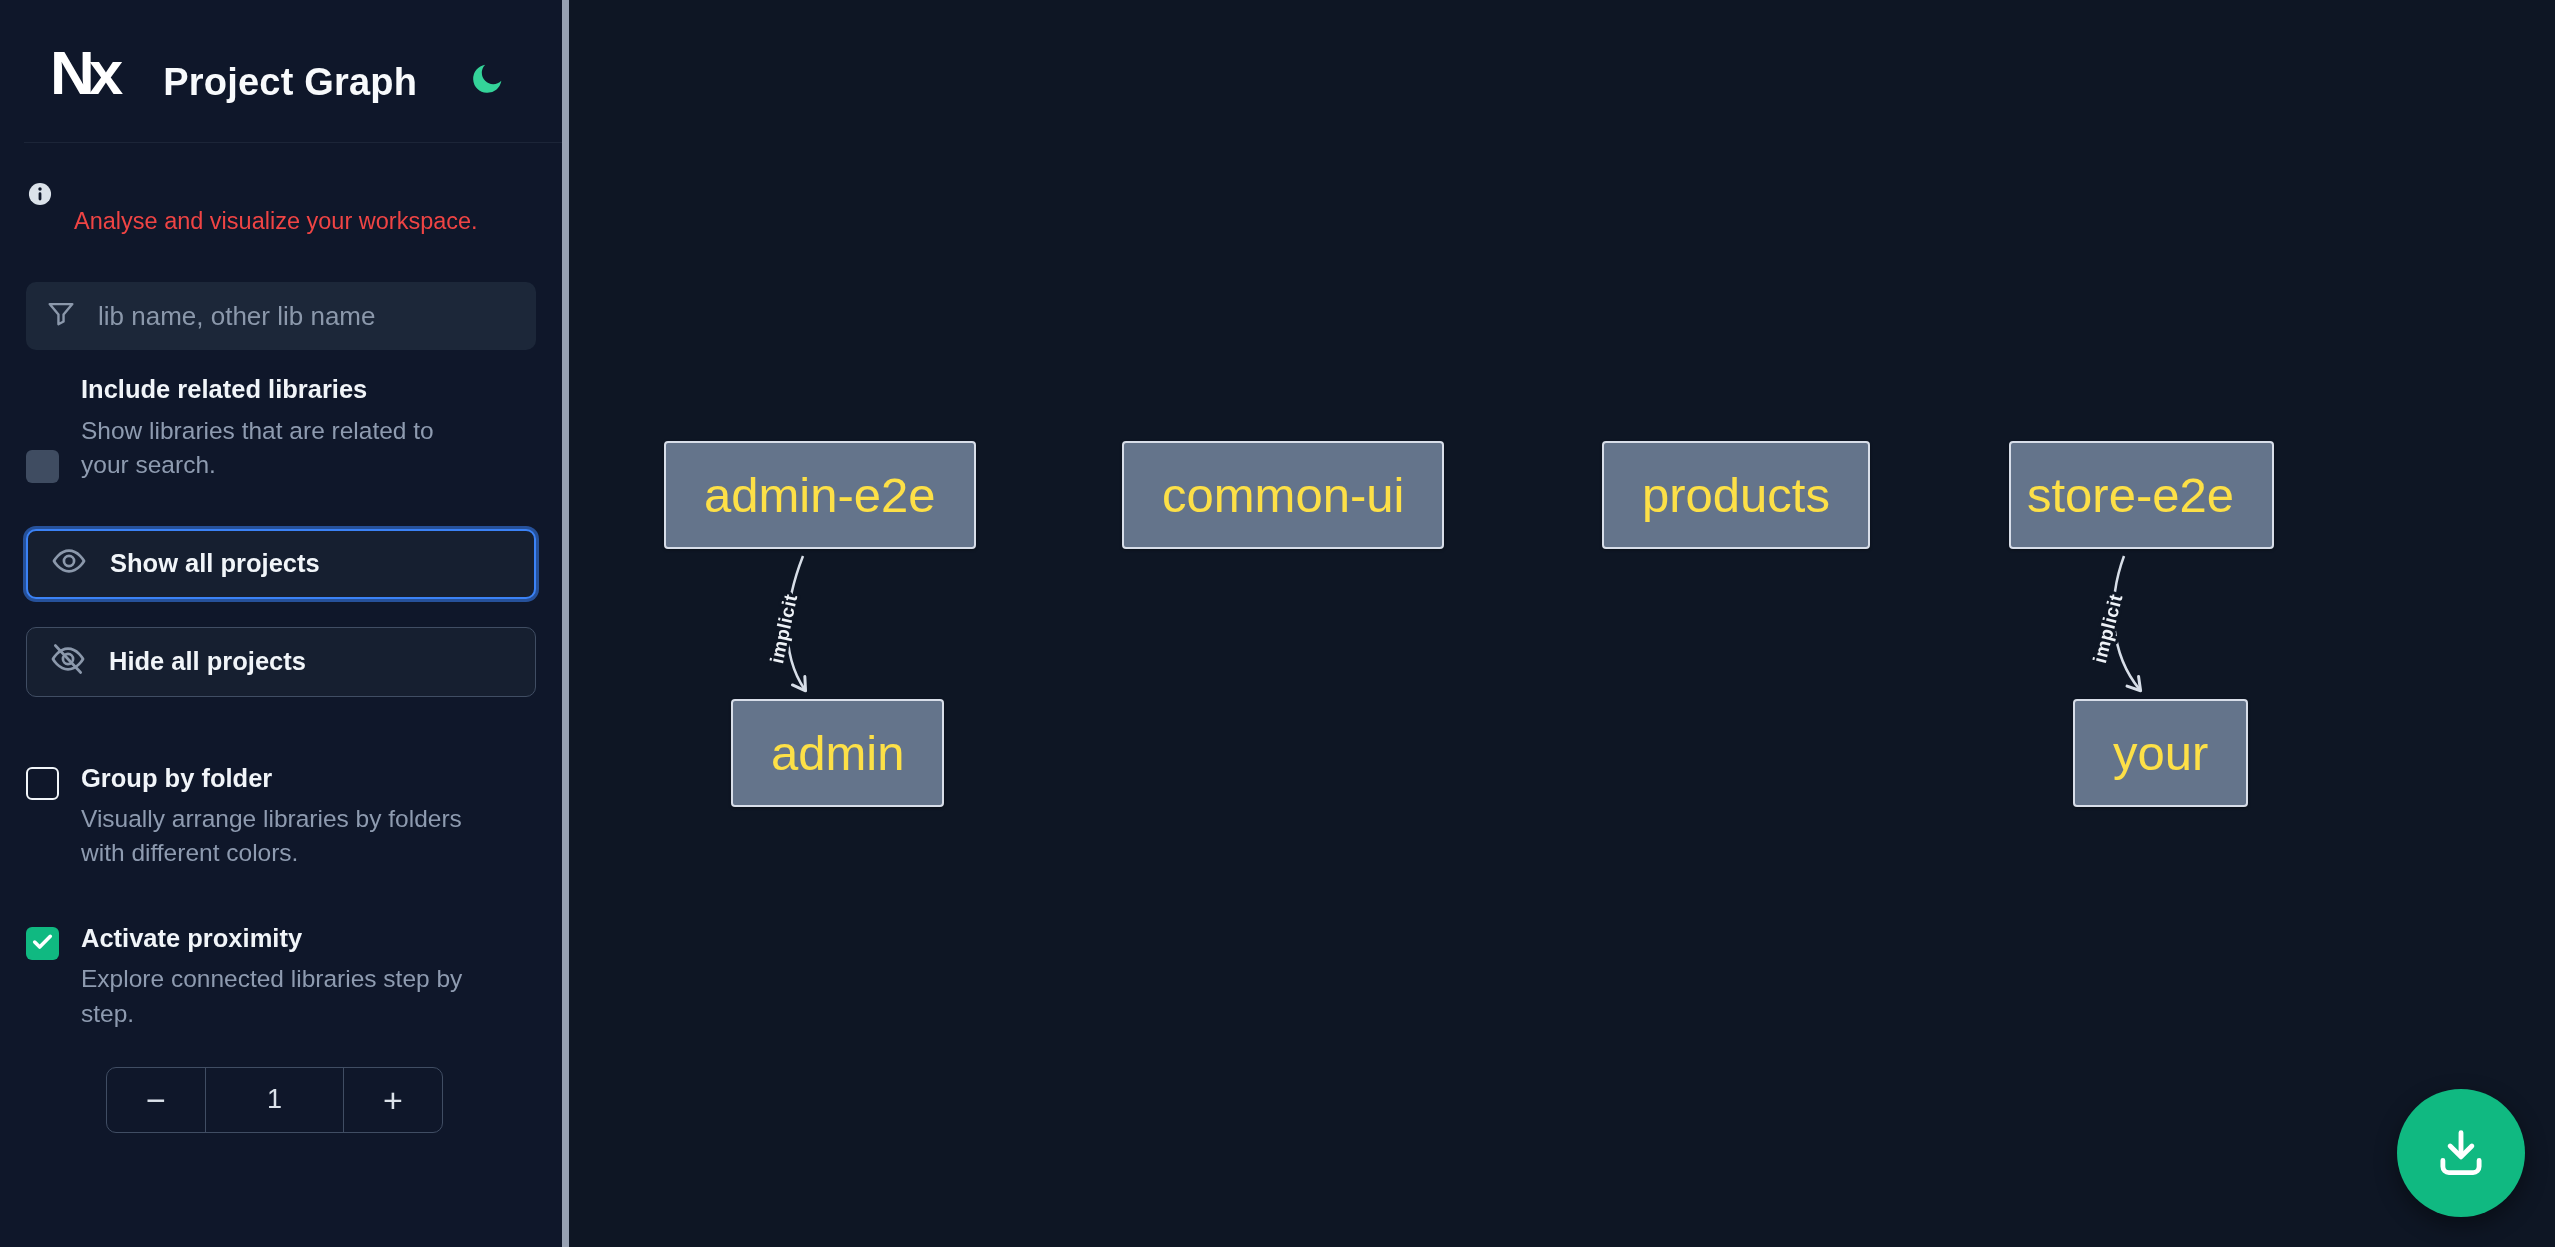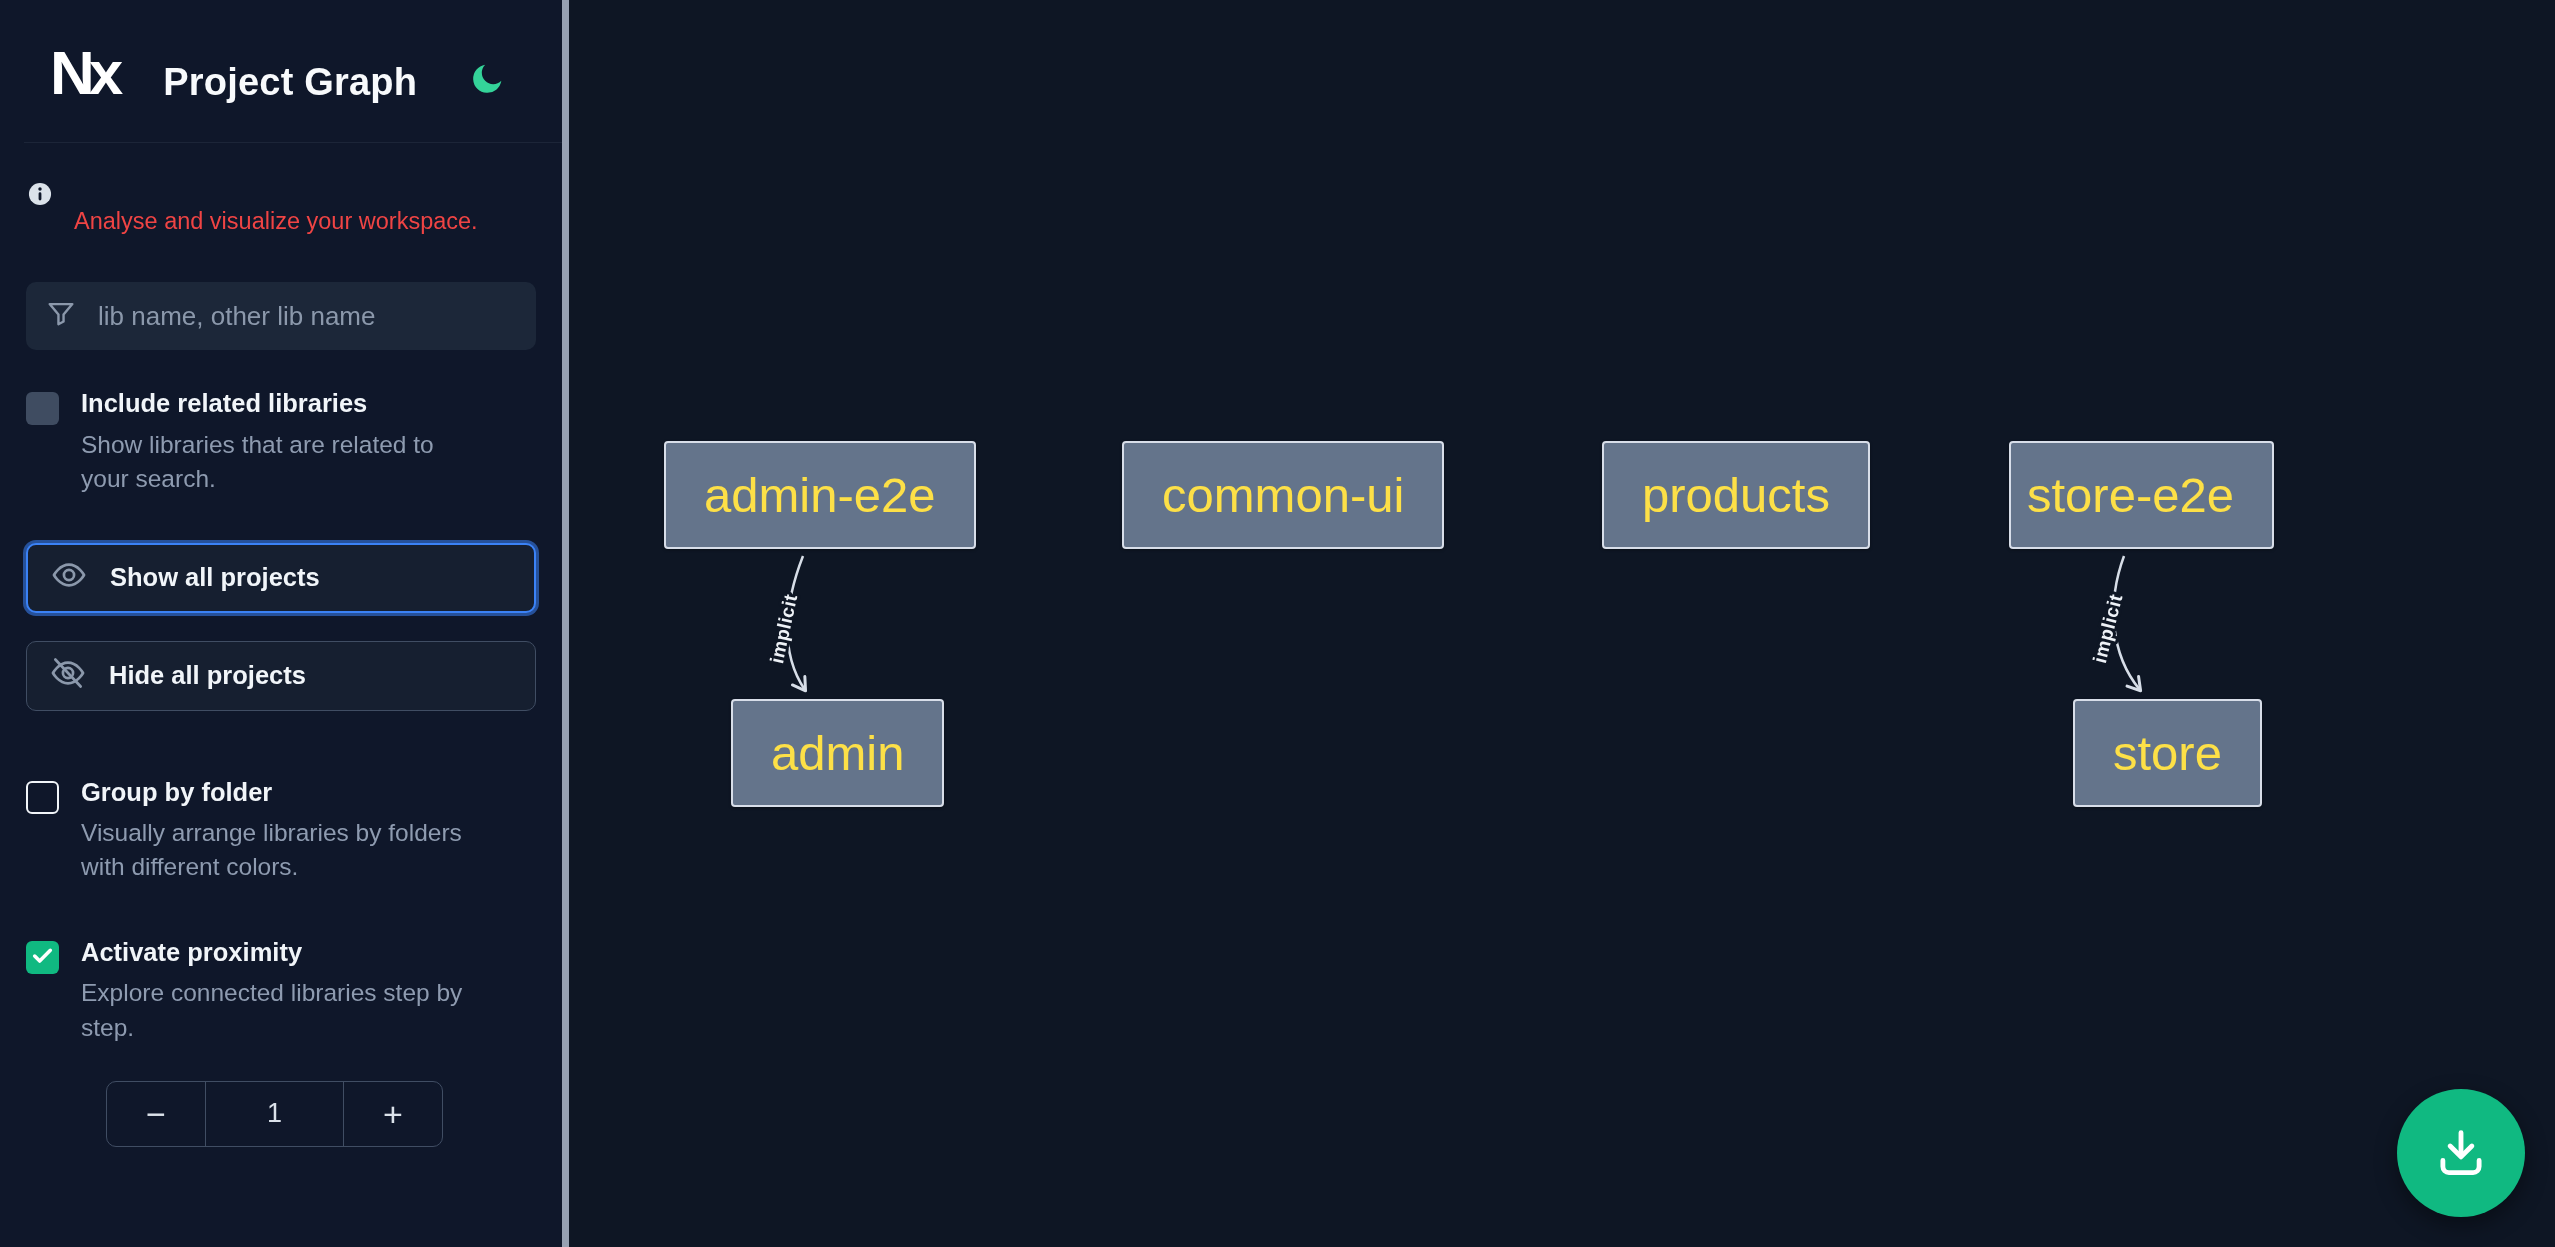--- a/index.html
+++ b/index.html
@@ -47,21 +47,21 @@
     padding: 0 18px; gap: 18px;
   }
   .search-box svg { width: 34px; height: 34px; flex: 0 0 34px; }
   .search-box input {
     flex: 1; min-width: 0; background: transparent; border: none; outline: none;
     color: #e2e8f0; font-size: 26px; font-family: inherit;
   }
   .search-box input::placeholder { color: #8b98ab; }
 
   .option { display: flex; align-items: flex-start; gap: 22px; }
-  .opt-include { margin-top: 38px; }
+  .opt-include { margin-top: 24px; align-items: flex-end; }
   .opt-group { margin-top: 66px; }
   .opt-prox { margin-top: 52px; }
 
   .checkbox {
     width: 33px; height: 33px; flex: 0 0 33px; margin-top: 4px;
     border-radius: 6px; cursor: pointer;
   }
   .checkbox.filled { background: #3f4c61; }
   .checkbox.outline { background: transparent; border: 2.5px solid #f1f5f9; }
   .checkbox.checked {
@@ -245,21 +245,21 @@
 
       <path class="edge-path" d="M 1555 556 C 1538 602 1541 654 1571 690" marker-end="url(#arrowhead)"></path>
       <text class="edge-label" transform="translate(1545 630) rotate(-76)" text-anchor="middle">implicit</text>
     </svg>
 
     <div class="node" style="left:95px;  top:441px;">admin-e2e</div>
     <div class="node" style="left:553px; top:441px;">common-ui</div>
     <div class="node" style="left:1033px;top:441px;">products</div>
     <div class="node" style="left:1440px;top:441px;padding-left:16px;">store-e2e</div>
     <div class="node" style="left:162px; top:699px;">admin</div>
-    <div class="node" style="left:1504px;top:699px;">store</div>
+    <div class="node" style="left:1504px;top:699px;">your</div>
 
     <button class="fab">
       <span>
         <svg viewBox="0 0 24 24" width="58" height="58" fill="none" stroke="#ffffff" stroke-width="2" stroke-linecap="round" stroke-linejoin="round">
           <path d="M12 4v9.5"></path>
           <path d="M7.5 9.5 12 14l4.5-4.5"></path>
           <path d="M4.5 15.5v2.5A2.5 2.5 0 0 0 7 20.5h10a2.5 2.5 0 0 0 2.5-2.5v-2.5"></path>
         </svg>
       </span>
     </button>

